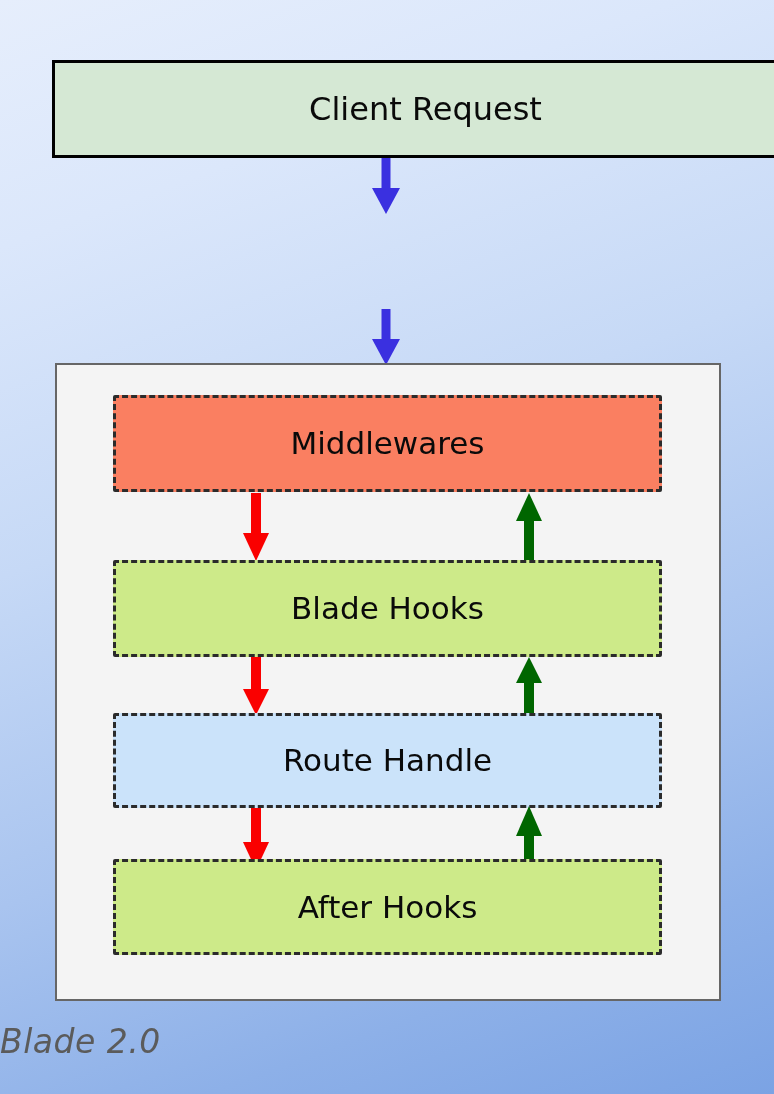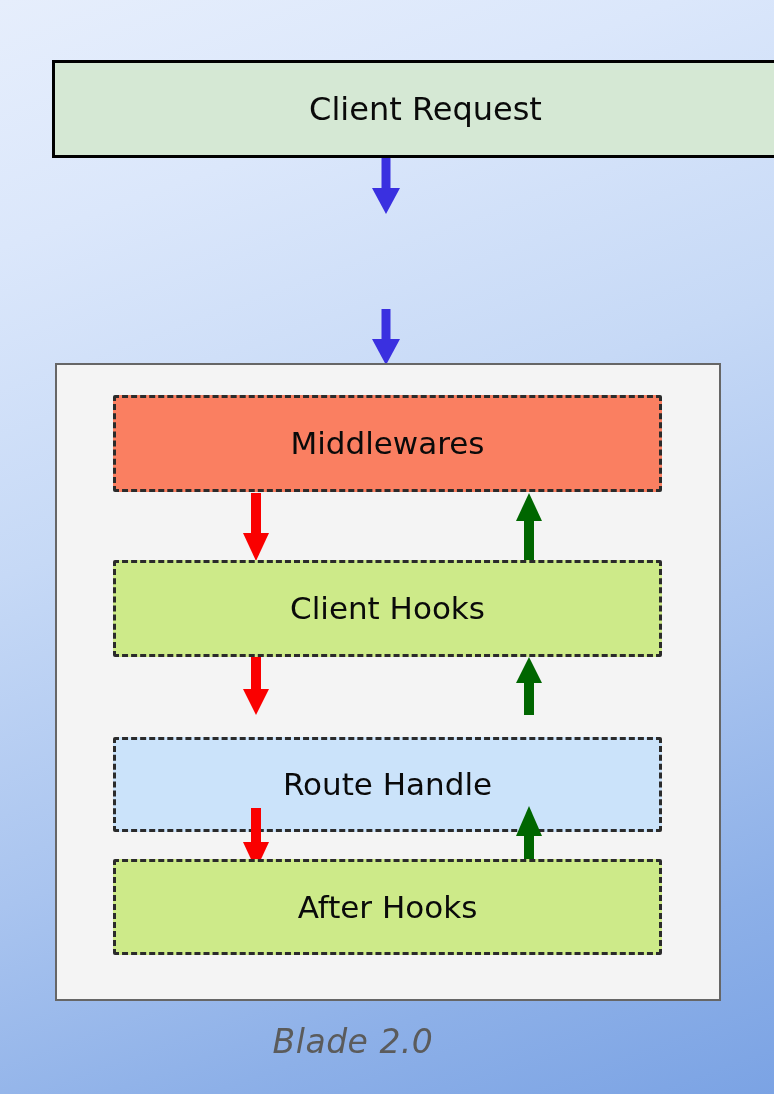--- a/index.html
+++ b/index.html
@@ -77,35 +77,34 @@
     justify-content: center;
   }
   .stage-box .label {
     font-size: 31px;
     color: #0a0a0a;
     line-height: 1;
     white-space: nowrap;
   }
   #stage-middlewares { top: 395px; background: #fa7f61; }
   #stage-before-hooks { top: 560px; background: #cdea89; }
-  #stage-route-handle { top: 737px; height: 95px; background: #cbe3fa; }
+  #stage-route-handle { top: 713px; height: 95px; background: #cbe3fa; }
   #stage-after-hooks { top: 859px; height: 96px; background: #cdea89; }
 
   
   .arrow {
     position: absolute;
   }
 
   
   #caption {
     position: absolute;
     left: 0;
     top: 1022px;
     width: 706px;
-    text-align: center;
     font-size: 33px;
     font-style: italic;
     color: #5b5b5b;
     letter-spacing: 0.5px;
   }
 </style>
 </head>
 <body>
 
 <div id="canvas">
@@ -135,21 +134,21 @@
     <line x1="16" y1="0" x2="16" y2="46" stroke="#fa0000" stroke-width="10"></line>
     <polygon points="16,68 3,40 29,40" fill="#fa0000"></polygon>
   </svg>
 
   <svg class="arrow" style="left:513px; top:493px;" width="32" height="68" viewBox="0 0 32 68">
     <line x1="16" y1="22" x2="16" y2="68" stroke="#006600" stroke-width="10"></line>
     <polygon points="16,0 3,28 29,28" fill="#006600"></polygon>
   </svg>
 
   <div class="stage-box" id="stage-before-hooks">
-    <span class="label">Client Hooks</span>
+    <span class="label">Blade Hooks</span>
   </div>
 
   <svg class="arrow" style="left:240px; top:657px;" width="32" height="58" viewBox="0 0 32 58">
     <line x1="16" y1="0" x2="16" y2="38" stroke="#fa0000" stroke-width="10"></line>
     <polygon points="16,58 3,32 29,32" fill="#fa0000"></polygon>
   </svg>
 
   <svg class="arrow" style="left:513px; top:657px;" width="32" height="58" viewBox="0 0 32 58">
     <line x1="16" y1="20" x2="16" y2="58" stroke="#006600" stroke-width="10"></line>
     <polygon points="16,0 3,26 29,26" fill="#006600"></polygon>

